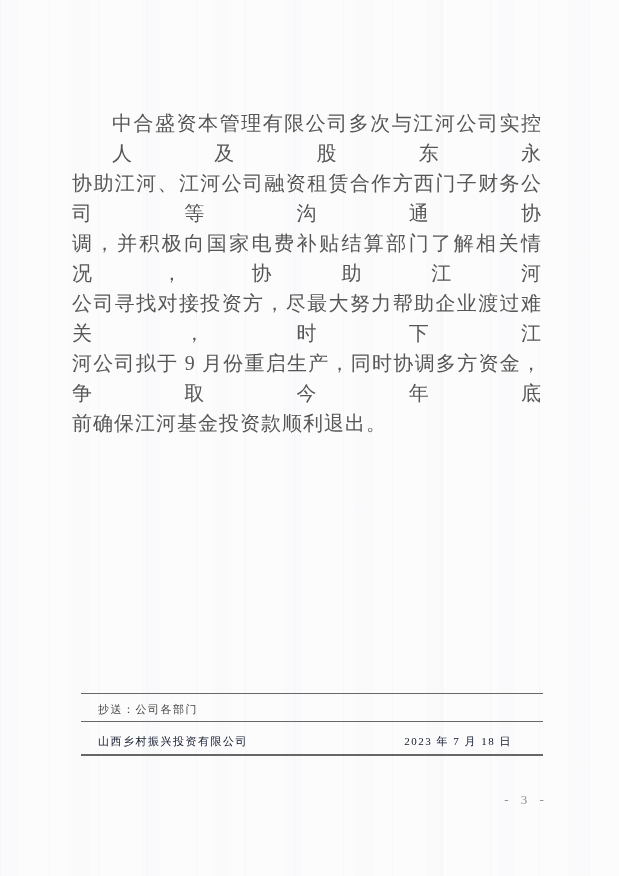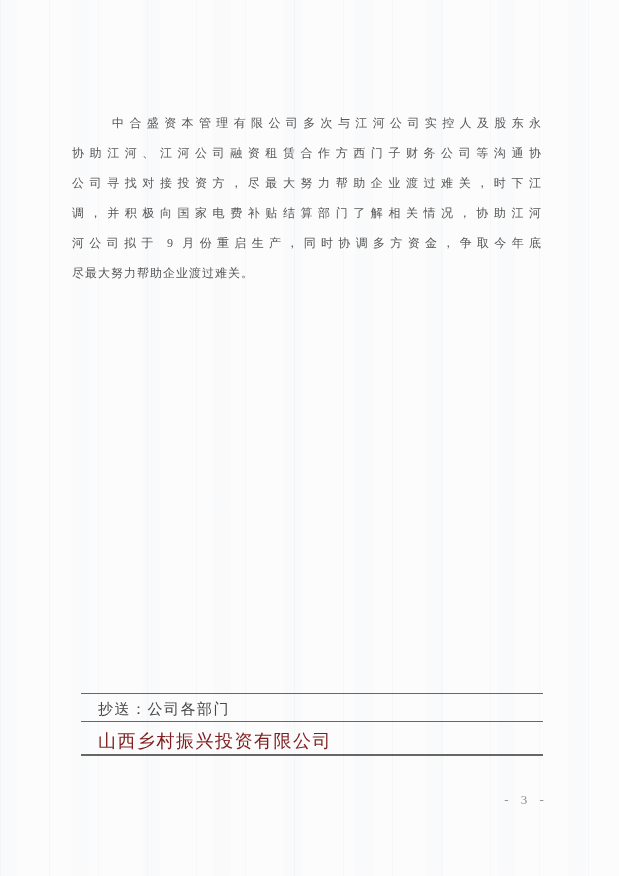--- a/index.html
+++ b/index.html
@@ -31,21 +31,21 @@
     pointer-events: none;
   }
 
   
   .body-paragraph {
     position: absolute;
     left: 72px;
     top: 108px;
     width: 470px;
     color: #565656;
-    font-size: 12px;
+    font-size: 20px;
     line-height: 30px;
     letter-spacing: 1px;
   }
   .para-line {
     text-align: justify;
     text-align-last: justify;
     text-justify: inter-character;
     white-space: normal;
   }
   .para-line.first {
@@ -68,38 +68,38 @@
   .footer-rule.rule-middle { top: 721px; }
   .footer-rule.rule-bottom { top: 754px; border-top-width: 2px; }
 
   .cc-row {
     position: absolute;
     left: 98px;
     top: 699px;
     width: 430px;
     height: 21px;
     line-height: 21px;
-    font-size: 15px;
+    font-size: 11px;
     letter-spacing: 1.5px;
     color: #474747;
   }
   .issuer-row {
     position: absolute;
     left: 98px;
     top: 730px;
     width: 445px;
     height: 22px;
     line-height: 22px;
     display: flex;
     justify-content: space-between;
     box-sizing: border-box;
     padding-right: 31px;
-    font-size: 18px;
+    font-size: 11px;
     letter-spacing: 1.5px;
-    color: #7f1d1d;
+    color: #0f172a;
   }
 
   .page-number {
     position: absolute;
     left: 493px;
     top: 792px;
     width: 64px;
     text-align: center;
     font-size: 13px;
     color: #8d8d8d;
@@ -108,35 +108,36 @@
   }
 </style>
 </head>
 <body>
 
 <div class="page">
 
   <div class="body-paragraph">
     <div class="para-line first">中合盛资本管理有限公司多次与江河公司实控人及股东永</div>
     <div class="para-line">协助江河、江河公司融资租赁合作方西门子财务公司等沟通协</div>
+    <div class="para-line">调，并积极向国家电费补贴结算部门了解相关情况，协助江河</div>
     <div class="para-line">公司寻找对接投资方，尽最大努力帮助企业渡过难关，时下江</div>
-    <div class="para-line">调，并积极向国家电费补贴结算部门了解相关情况，协助江河</div>
     <div class="para-line">河公司拟于 9 月份重启生产，同时协调多方资金，争取今年底</div>
-    <div class="para-line last">尽最大努力帮助企业渡过难关。</div>
+    <div class="para-line last">前确保江河基金投资款顺利退出。</div>
   </div>
 
   <div class="footer-rule rule-top"></div>
 
   <div class="cc-row">
     <span>抄送：公司各部门</span>
   </div>
 
   <div class="footer-rule rule-middle"></div>
 
   <div class="issuer-row">
     <span>山西乡村振兴投资有限公司</span>
+    <span>2023 年 7 月 18 日</span>
   </div>
 
   <div class="footer-rule rule-bottom"></div>
 
   <div class="page-number">- 3 -</div>
 
 </div>
 
 </body></html>

